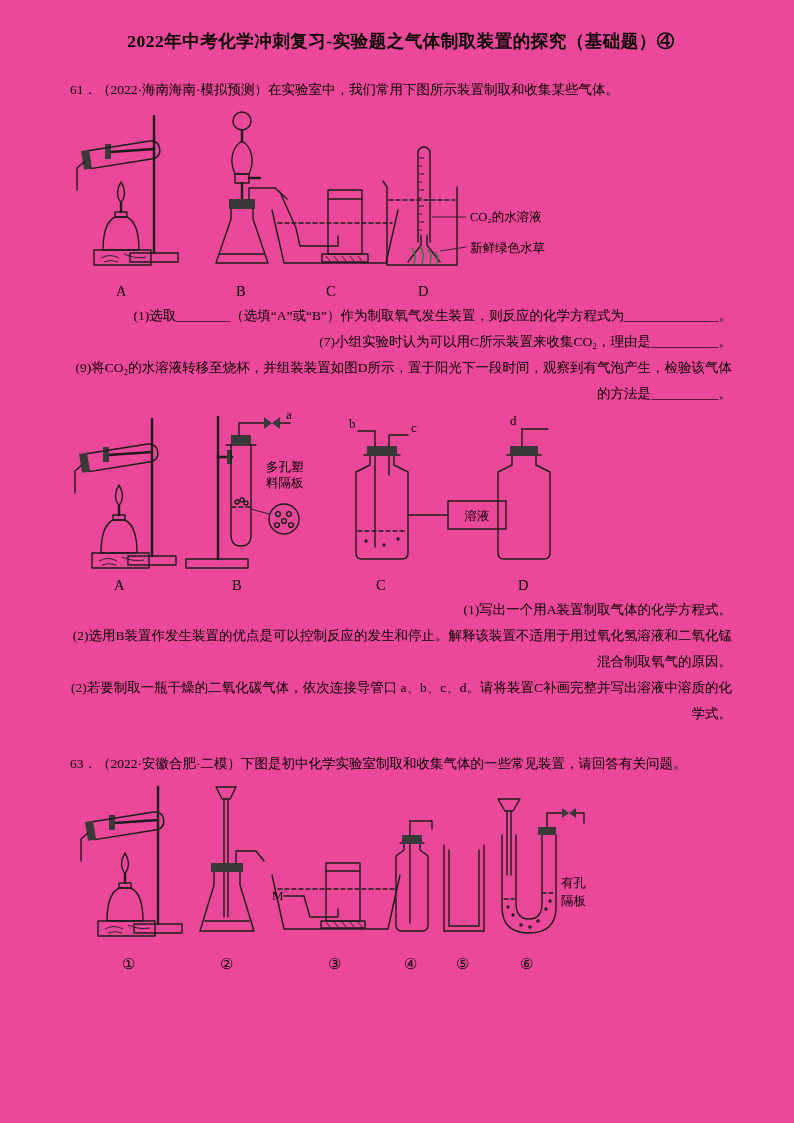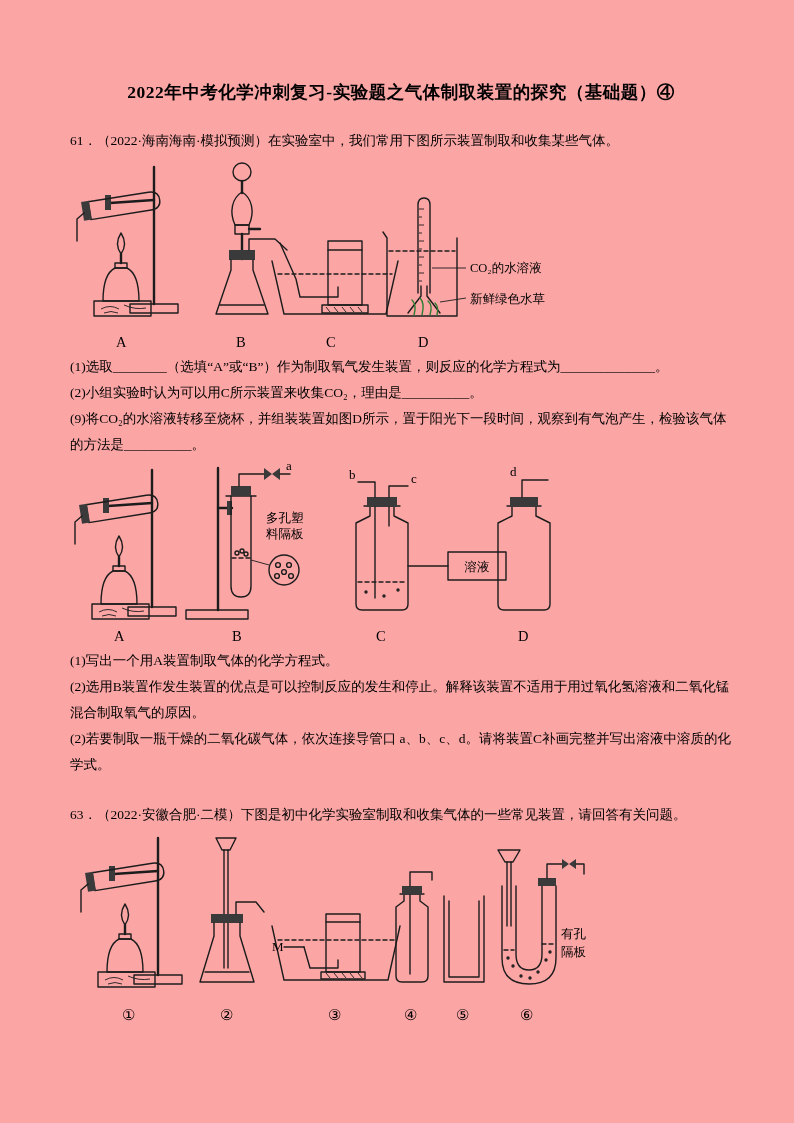--- a/index.html
+++ b/index.html
@@ -1,34 +1,34 @@
 <!DOCTYPE html>
 <html><head>
 <meta charset="utf-8">
 <style>
   html,body{margin:0;padding:0;background:#ffffff;}
   .page{
     position:relative;
     width:794px;height:1123px;
     box-sizing:border-box;
-    padding:80px 62px 0 70px;
-    background:#fca5a5;
+    padding:29px 62px 0 70px;
+    background:#ec4899;
     font-family:"Liberation Serif","DejaVu Serif",serif;
     color:#000;
     overflow:hidden;
   }
   .title{
     margin:0 0 8px 0;
     font-size:17.5px;
     font-weight:bold;
     text-align:center;
     letter-spacing:.5px;
   }
   .stem{font-size:13.5px;line-height:26px;margin:24px 0 0 0;}
-  .part{font-size:13.5px;line-height:26px;margin:0;}
+  .part{font-size:13.5px;line-height:26px;margin:0;text-align:right;}
   .diagram{display:block;margin:2px 0 0 0;}
   
   .s{fill:none;stroke:#1c1c1c;stroke-width:1.4;stroke-linecap:round;stroke-linejoin:round;}
   .s2{fill:none;stroke:#1c1c1c;stroke-width:2.4;stroke-linecap:round;}
   .sthin{fill:none;stroke:#1c1c1c;stroke-width:.9;}
   .f{fill:#3a3a3a;stroke:none;}
   .dash{stroke-dasharray:4 3;}
   .grn{stroke:#2e7d32;}
   svg text{font-family:"Liberation Serif","DejaVu Serif",serif;fill:#000;}
   .t12{font-size:12.5px;}
@@ -110,21 +110,21 @@
       <text class="t12" x="400" y="116">CO₂的水溶液</text>
       <text class="t12" x="400" y="147">新鲜绿色水草</text>
 
       <text class="t14" x="46" y="191">A</text>
       <text class="t14" x="166" y="191">B</text>
       <text class="t14" x="256" y="191">C</text>
       <text class="t14" x="348" y="191">D</text>
     </svg>
 
     <p class="part">(1)选取________（选填“A”或“B”）作为制取氧气发生装置，则反应的化学方程式为______________。</p>
-    <p class="part">(2)小组实验时认为可以用C所示装置来收集CO₂，理由是__________。</p>
+    <p class="part">(7)小组实验时认为可以用C所示装置来收集CO₂，理由是__________。</p>
     <p class="part">(9)将CO₂的水溶液转移至烧杯，并组装装置如图D所示，置于阳光下一段时间，观察到有气泡产生，检验该气体的方法是__________。</p>
   </section>
 
   <section>
 
     <svg class="diagram" width="648" height="188" viewBox="0 0 648 188">
       <g>
         <use href="#heater" x="2" y="-4"></use>
       </g>
 

